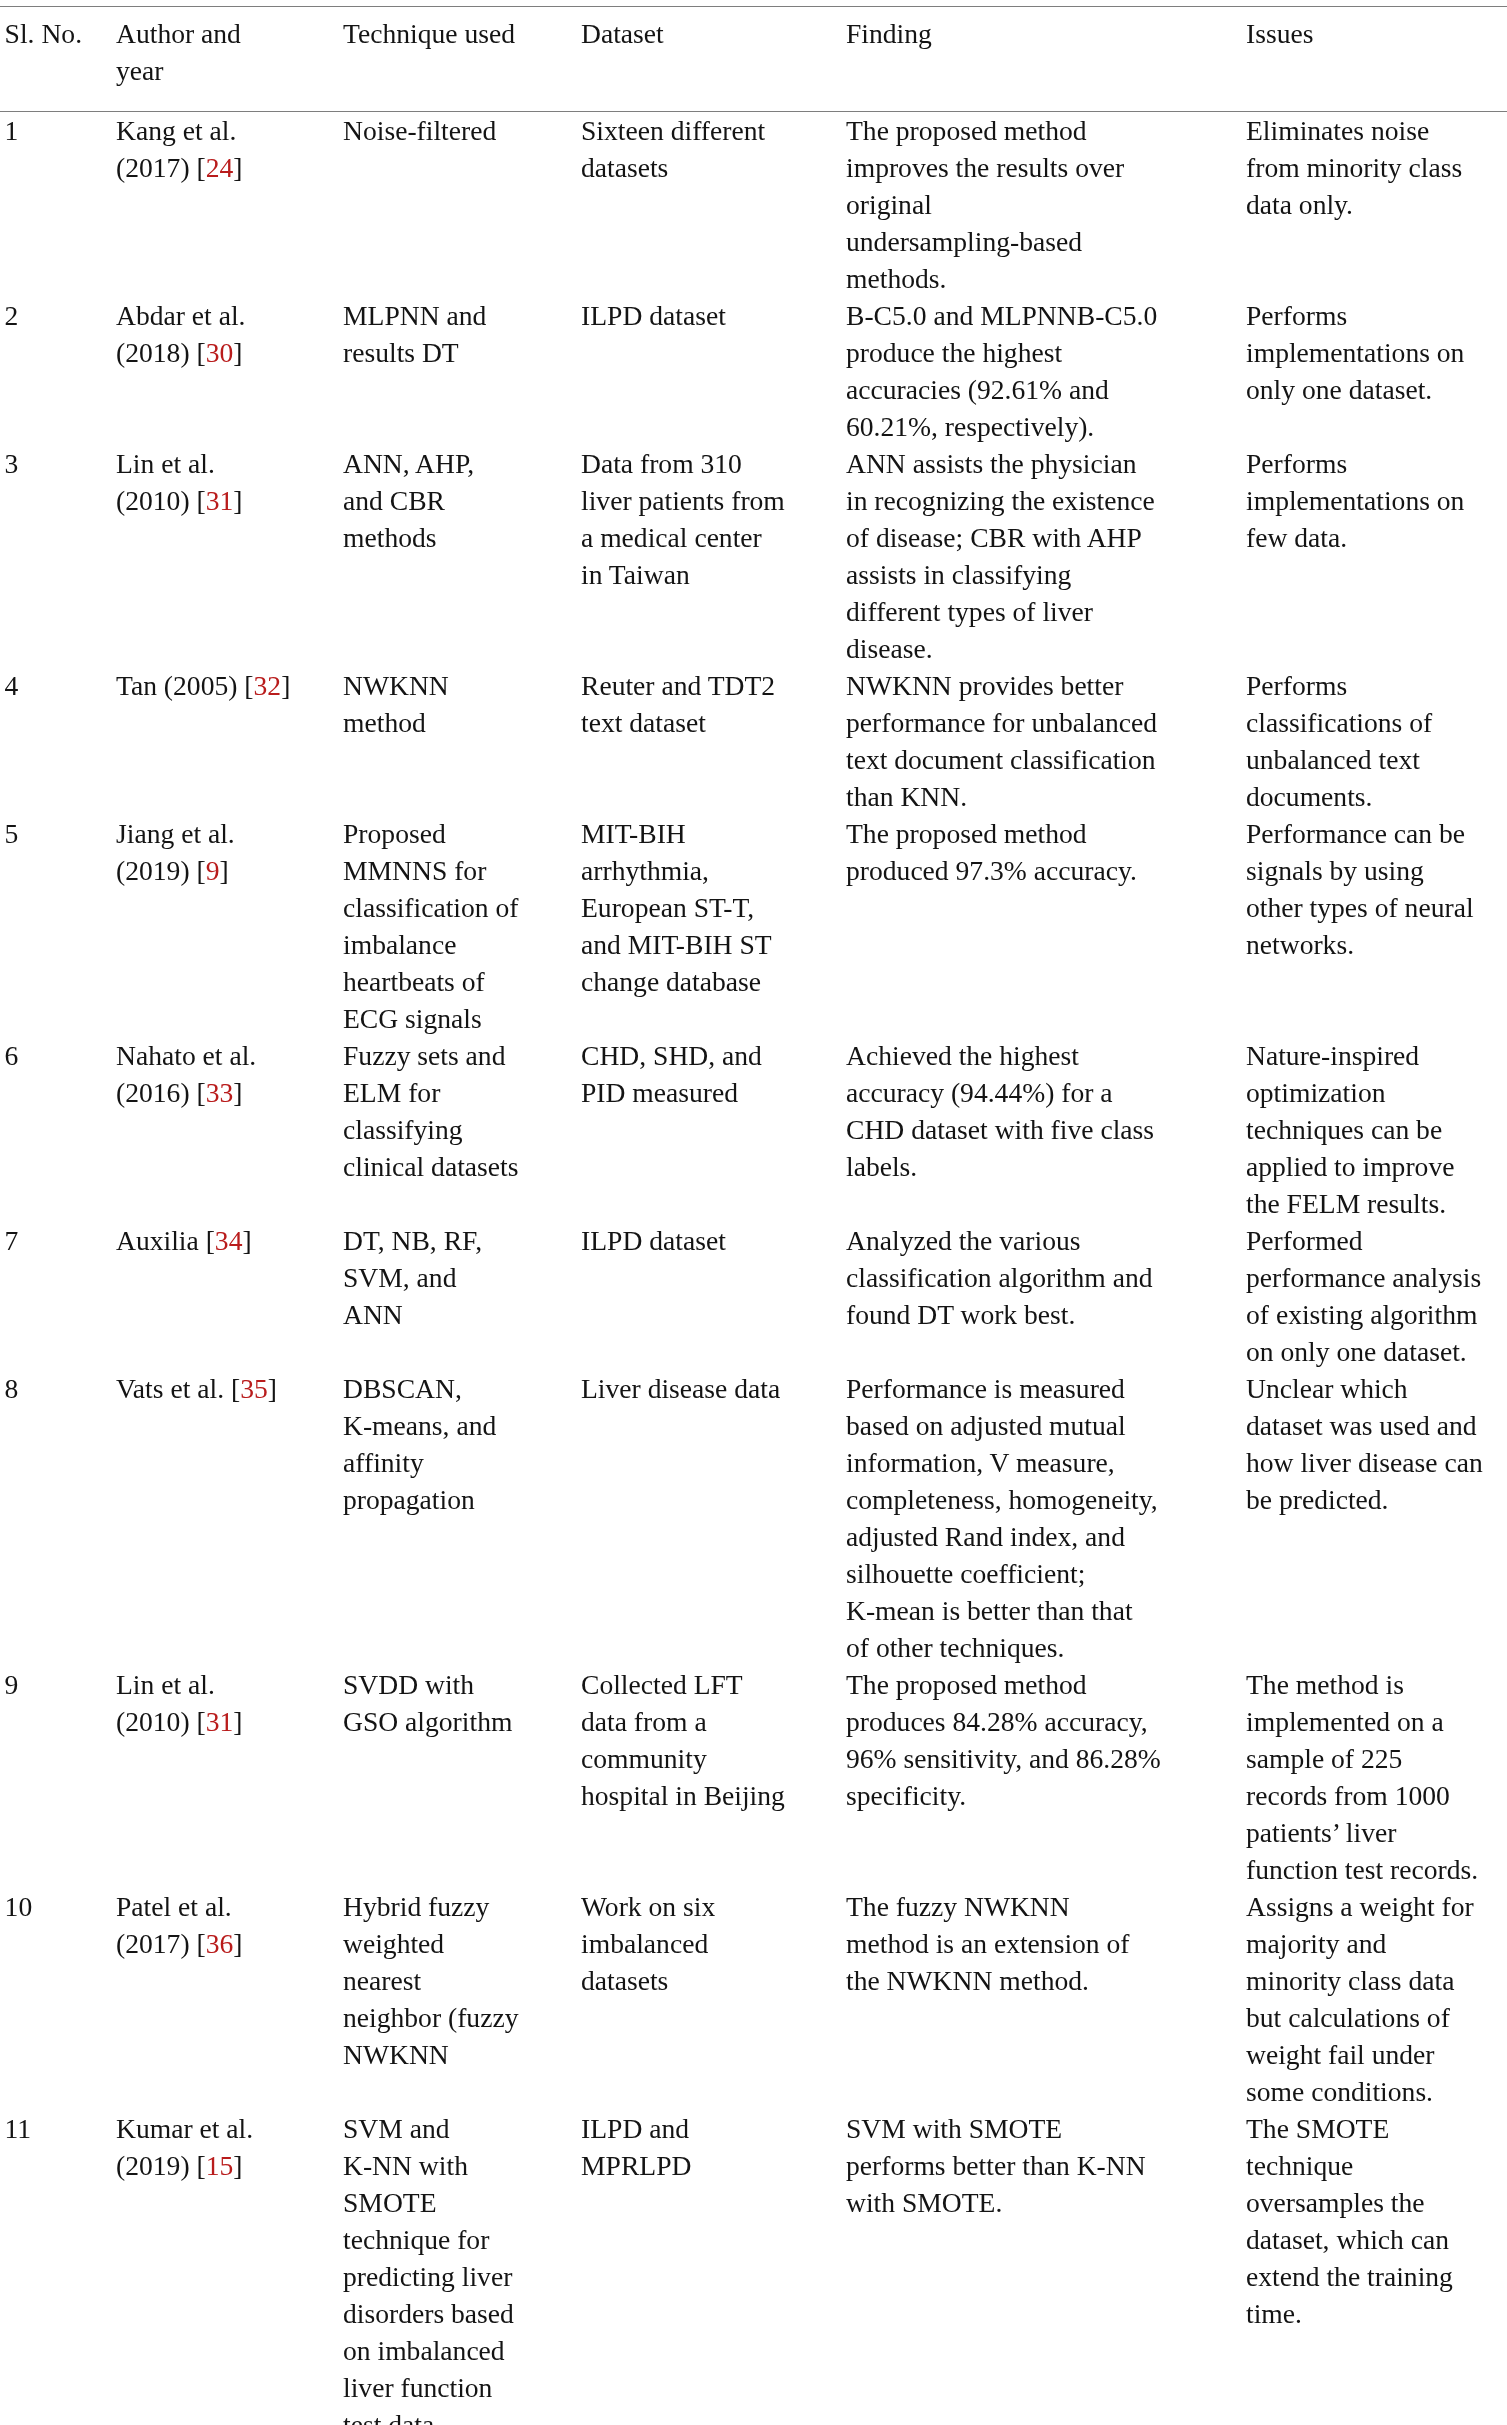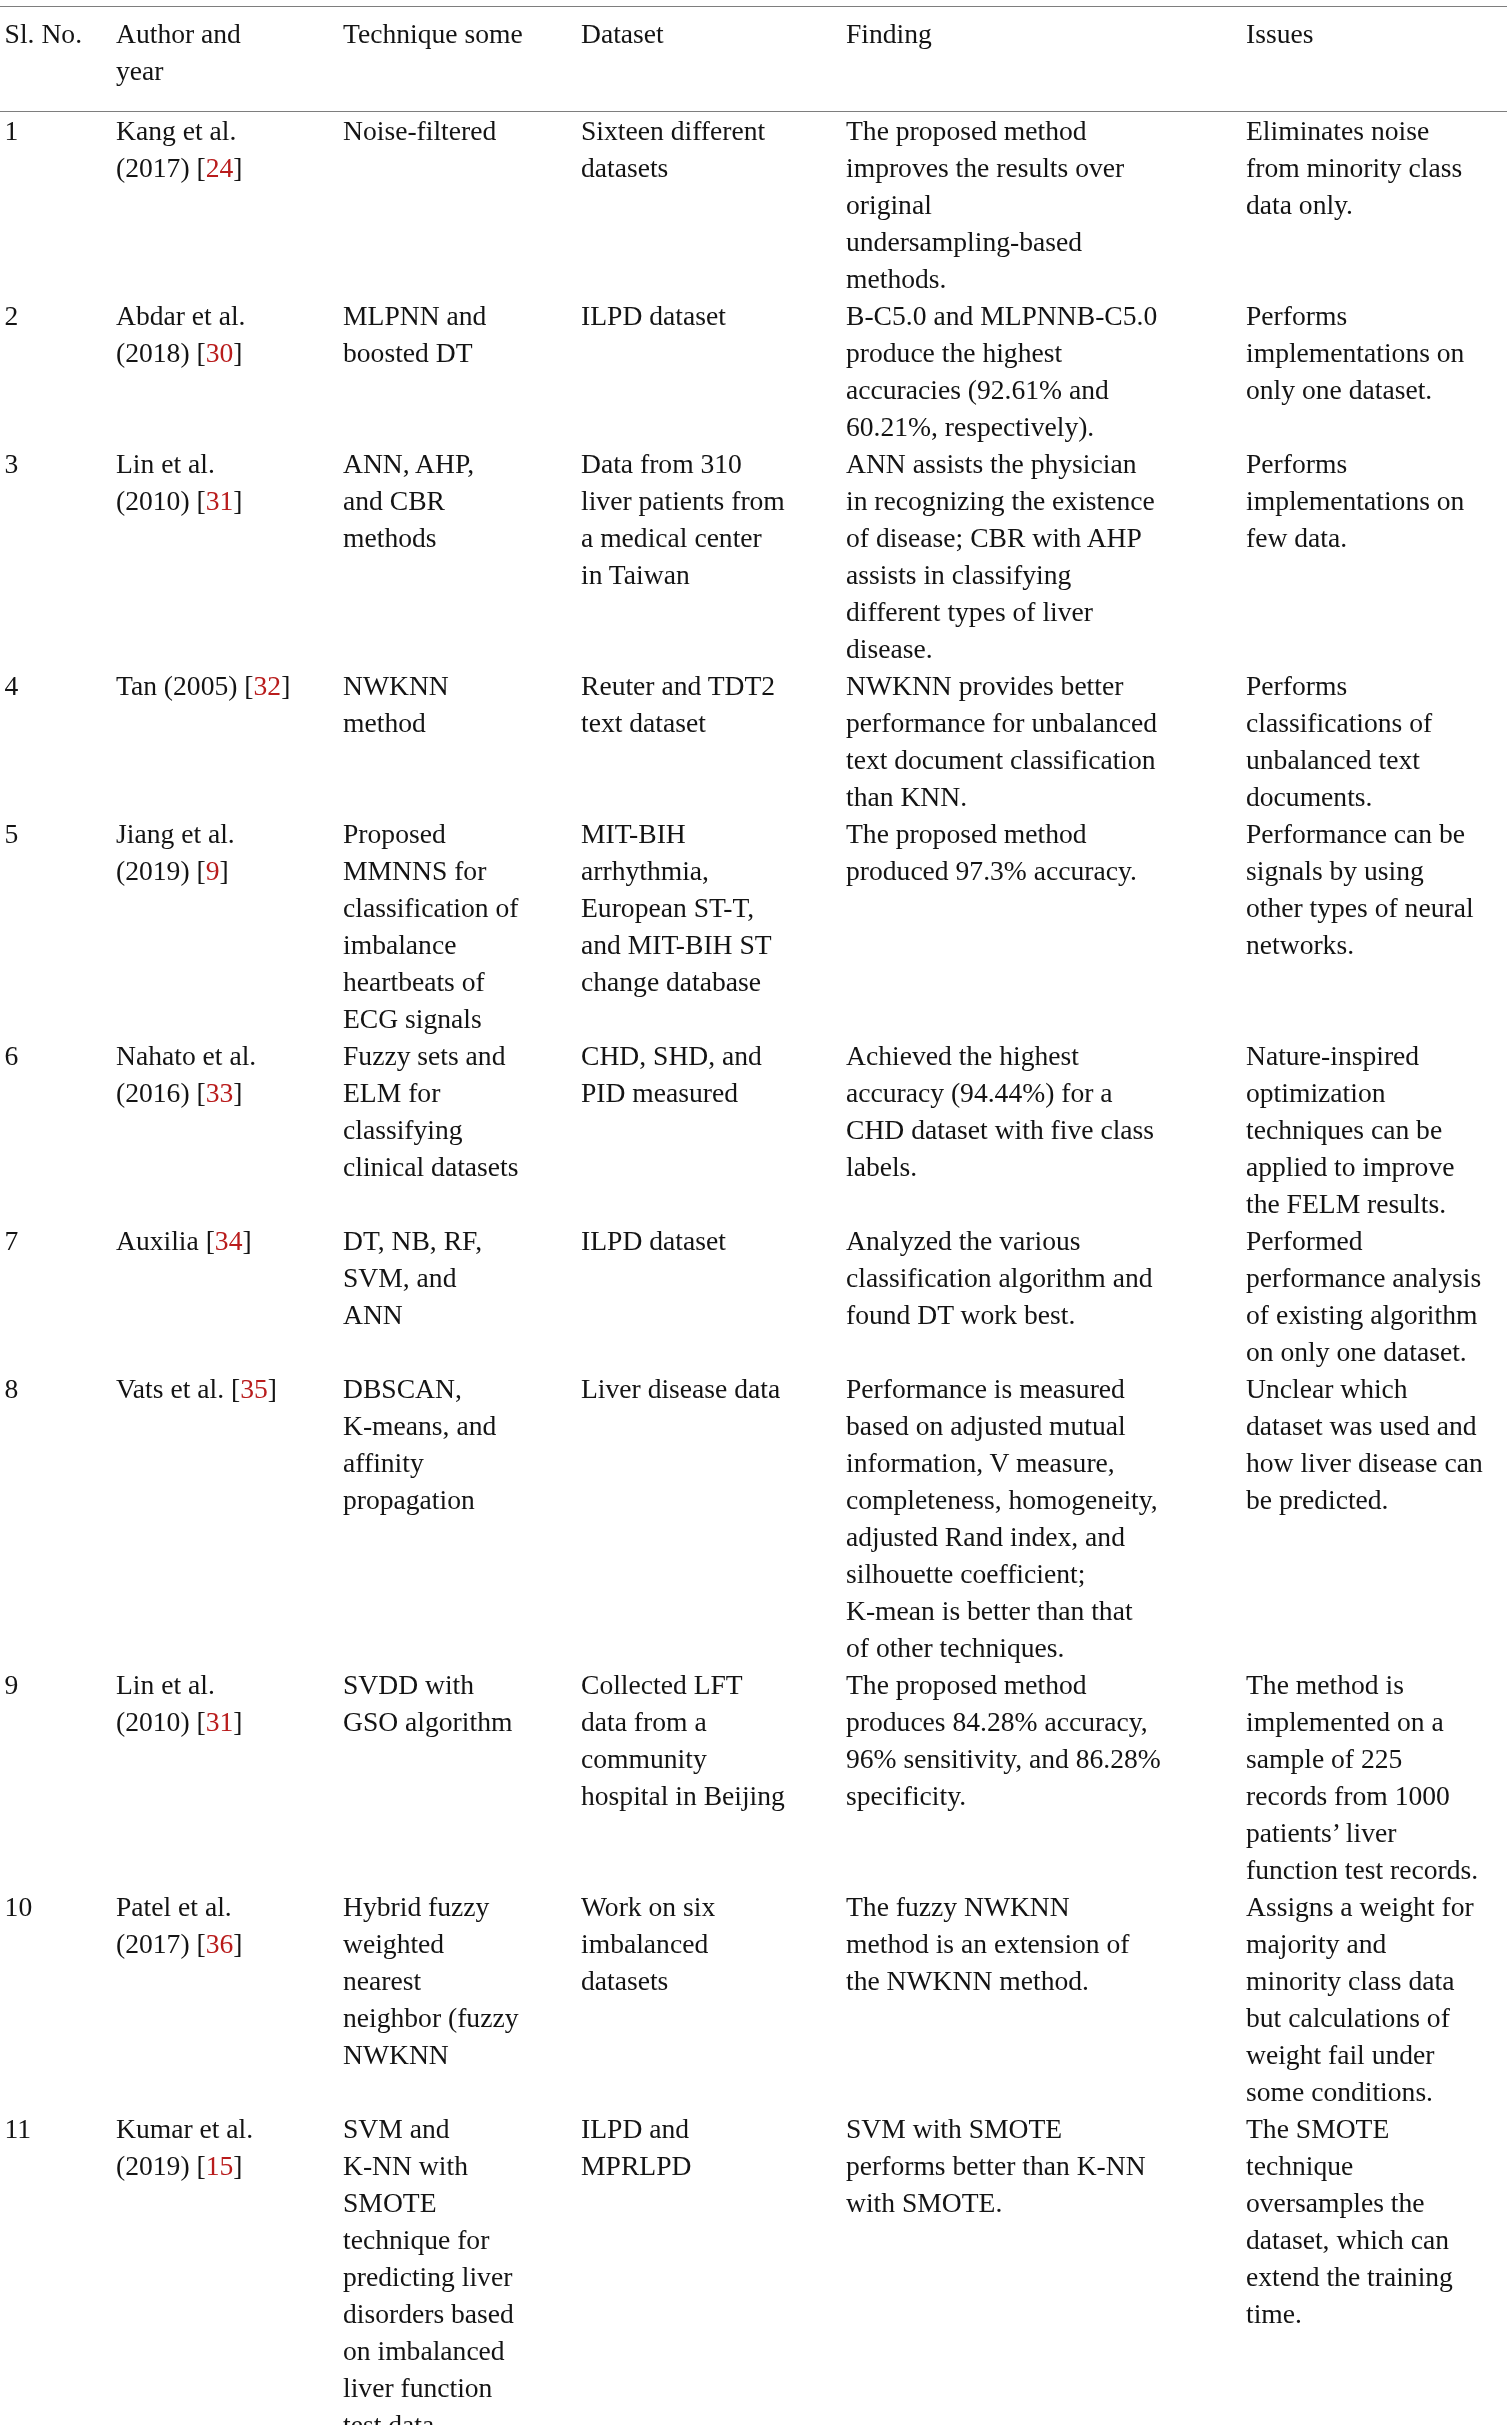--- a/index.html
+++ b/index.html
@@ -39,21 +39,21 @@
         <col style="width:238px">
       <col style="width:265px">
         <col style="width:400px">
         <col style="width:262px">
     </colgroup>
     <thead>
       <tr>
           <th>Sl. No.</th>
           <th>Author and
 year</th>
-          <th>Technique some</th>
+          <th>Technique used</th>
           <th>Dataset</th>
           <th>Finding</th>
           <th>Issues</th>
         </tr>
     </thead>
     <tbody>
         <tr>
           <td>1</td>
           <td>Kang et al.
 (2017) [<span class="cite">24</span>]</td>
@@ -67,21 +67,21 @@
 methods.</td>
           <td>Eliminates noise
 from minority class
 data only.</td>
         </tr>
         <tr>
           <td>2</td>
           <td>Abdar et al.
 (2018) [<span class="cite">30</span>]</td>
           <td>MLPNN and
-boosted DT</td>
+results DT</td>
           <td>ILPD dataset</td>
           <td>B-C5.0 and MLPNNB-C5.0
 produce the highest
 accuracies (92.61% and
 60.21%, respectively).</td>
           <td>Performs
 implementations on
 only one dataset.</td>
         </tr>
         <tr>

